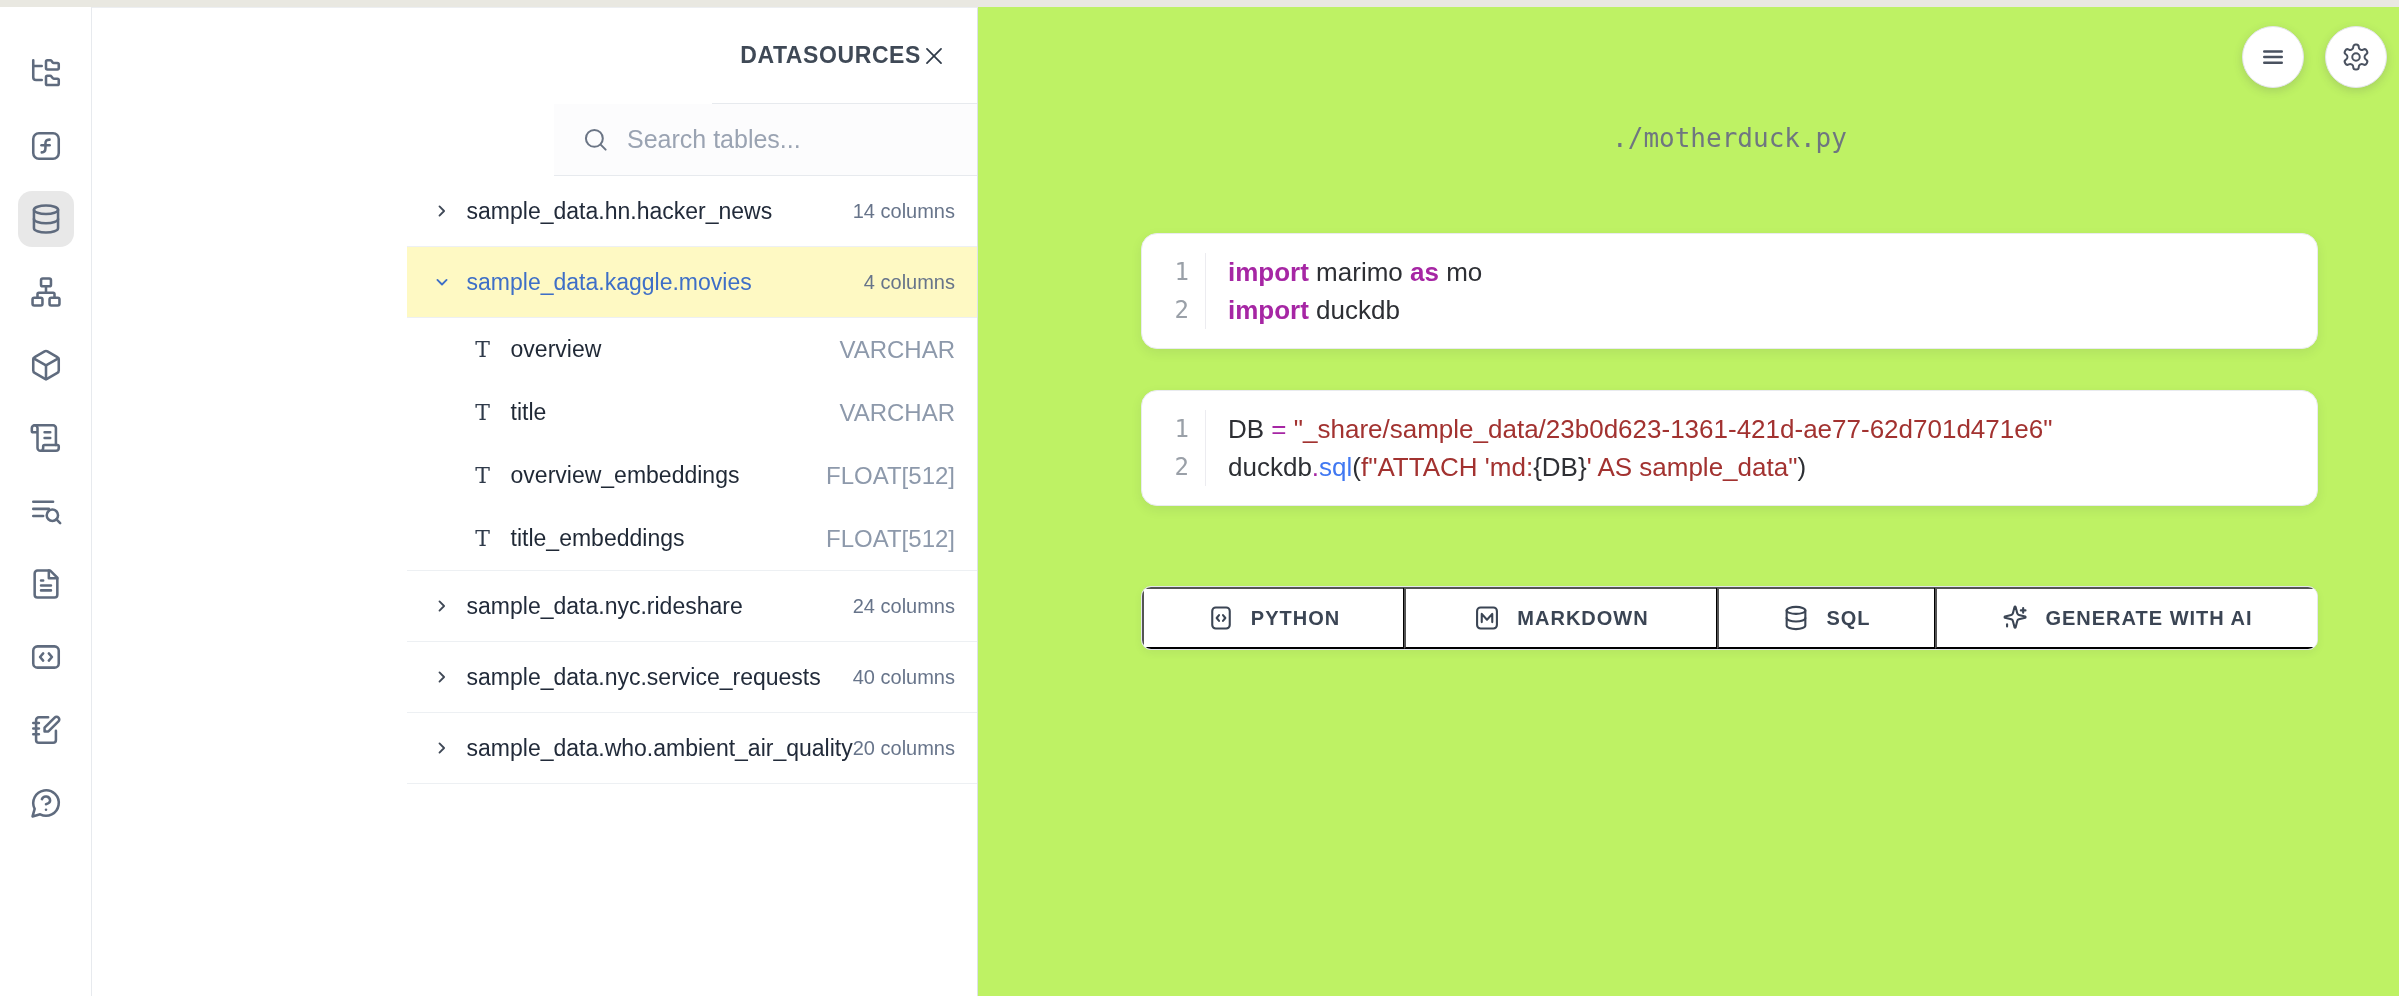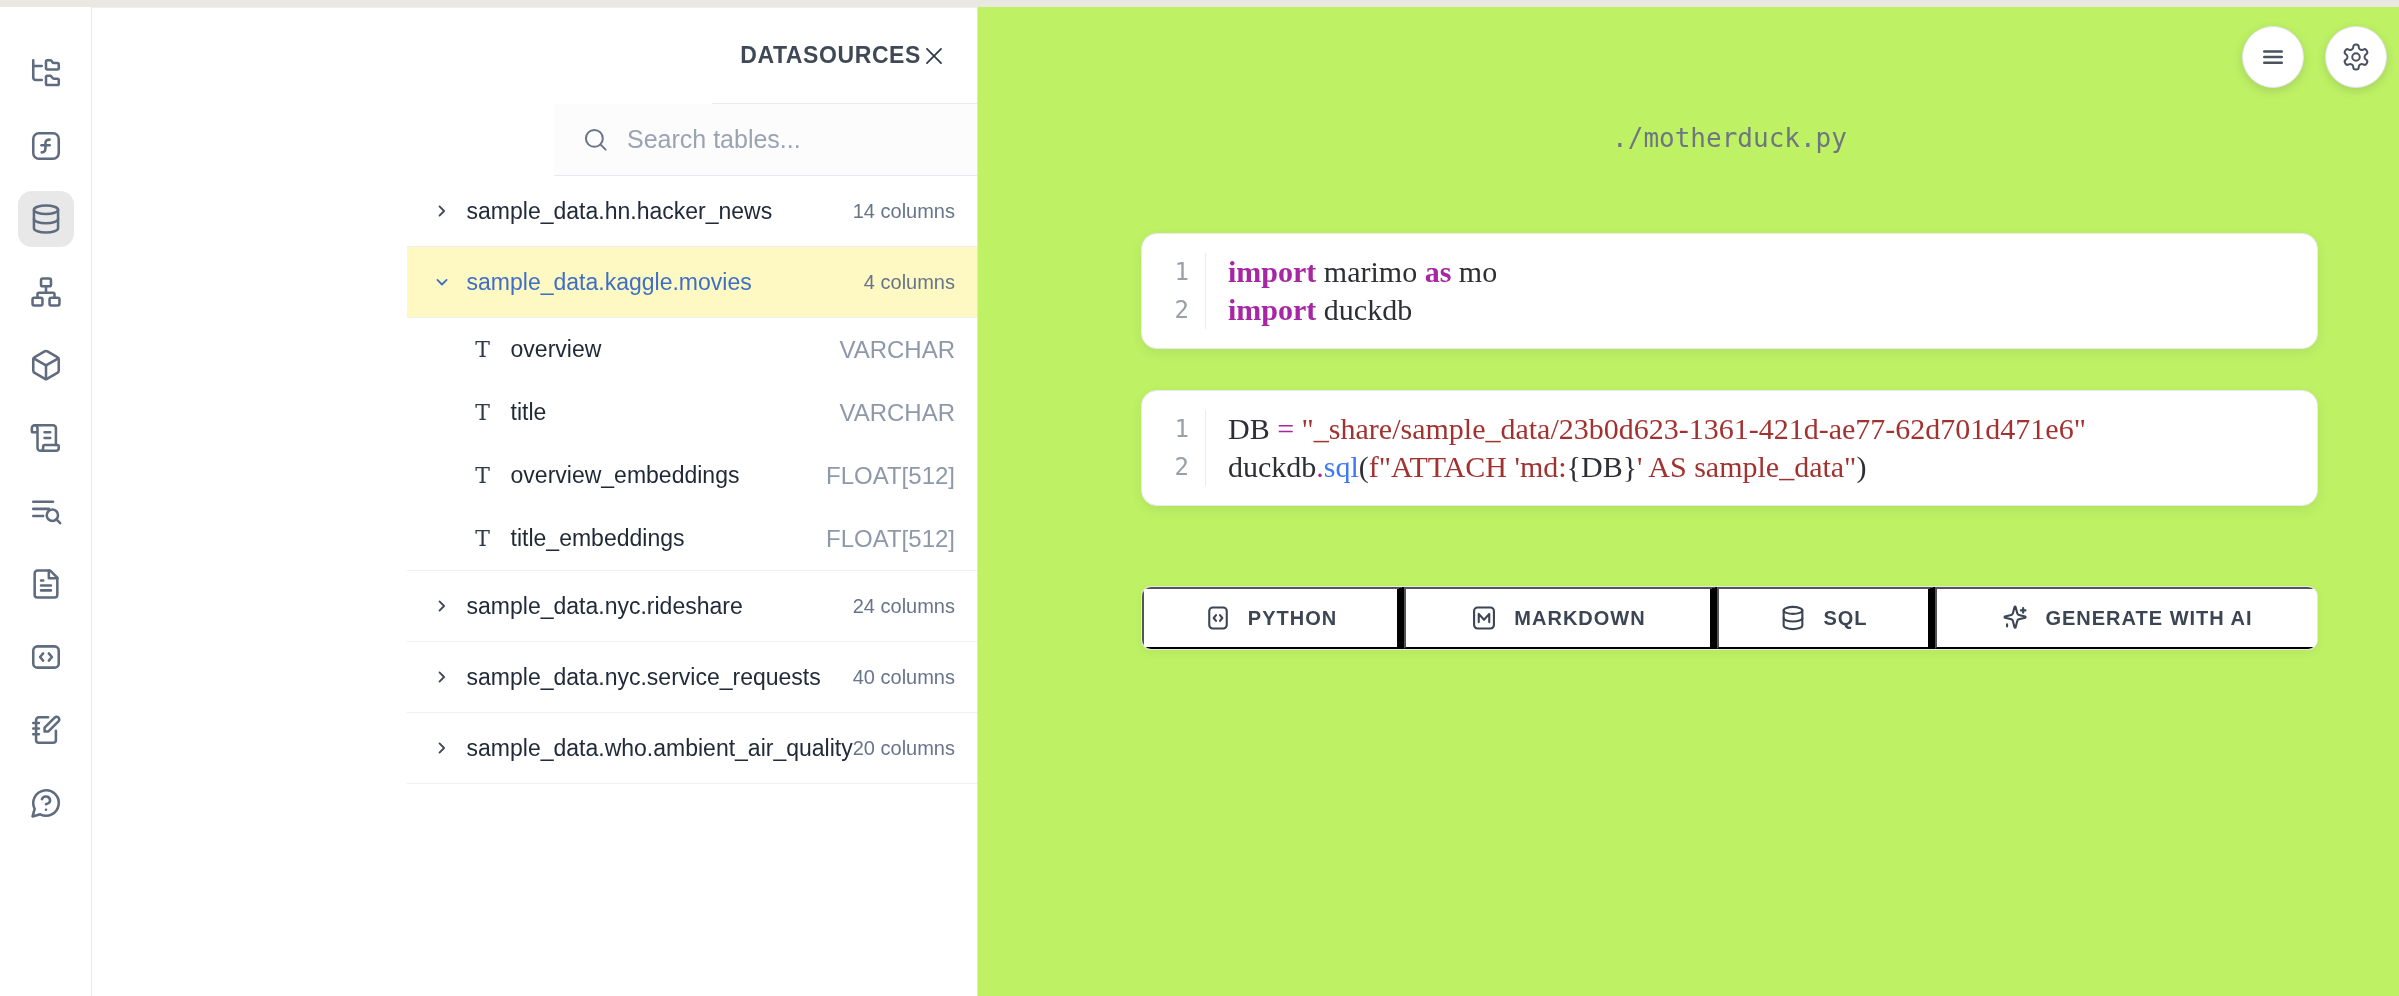--- a/index.html
+++ b/index.html
@@ -66,34 +66,34 @@
   .doc-title { position:absolute; top:116px; left:163px; width:1177px; text-align:center;
     font-family:"DejaVu Sans Mono", monospace; font-size:26px; color:#6f7680; cursor:pointer; }
 
   .cell { position:absolute; left:163px; width:1177px; background:#fff; border:1px solid #e9ebef;
     border-radius:16px; box-shadow:0 4px 12px rgba(30,40,60,.08); padding:19px 0; display:flex; }
   .cell-0 { top:226px; }
   .cell-1 { top:383px; }
   .gutter { width:64px; flex:0 0 64px; padding-right:16px; text-align:right;
     border-right:1px solid #ececf0; font-family:"DejaVu Sans Mono", monospace; font-size:24px;
     line-height:38px; color:#9aa0a8; }
-  .code-area { flex:1; padding-left:22px; font-family:Liberation Serif, serif;
-    font-size:30px; line-height:38px; color:#2d2f34; white-space:pre; cursor:text; }
+  .code-area { flex:1; padding-left:22px; font-family:Liberation Sans, sans-serif;
+    font-size:26px; line-height:38px; color:#2d2f34; white-space:pre; cursor:text; }
   .tk-keyword  { color:#a626a4; font-weight:bold; }
   .tk-operator { color:#a626a4; }
   .tk-string   { color:#a23230; }
   .tk-function { color:#4078f2; }
   .tk-plain    { color:#2d2f34; }
 
   .add-cell-row { position:absolute; left:163px; top:579px; width:1177px; height:64px;
     display:flex; background:#fff; border:1px solid #e4e7ec; border-radius:10px;
     box-shadow:0 3px 8px rgba(30,40,60,.06); overflow:hidden; }
   .add-btn { display:flex; align-items:center; justify-content:center; gap:16px;
     font-size:20px; font-weight:700; letter-spacing:1px; color:#3b4554;
-    border-right:7px solid #000000; background:#fff; cursor:pointer; }
+    border-right:1px solid #000000; background:#fff; cursor:pointer; }
   .add-btn .icon svg { width:28px; height:28px; }
   .add-btn.seg-0 { width:262px; }
   .add-btn.seg-1 { width:313px; }
   .add-btn.seg-2 { width:218px; }
   .add-btn.seg-3 { flex:1; border-right:none; }
 </style>
 </head>
 <body>
 
 <div class="top-strip"></div>

